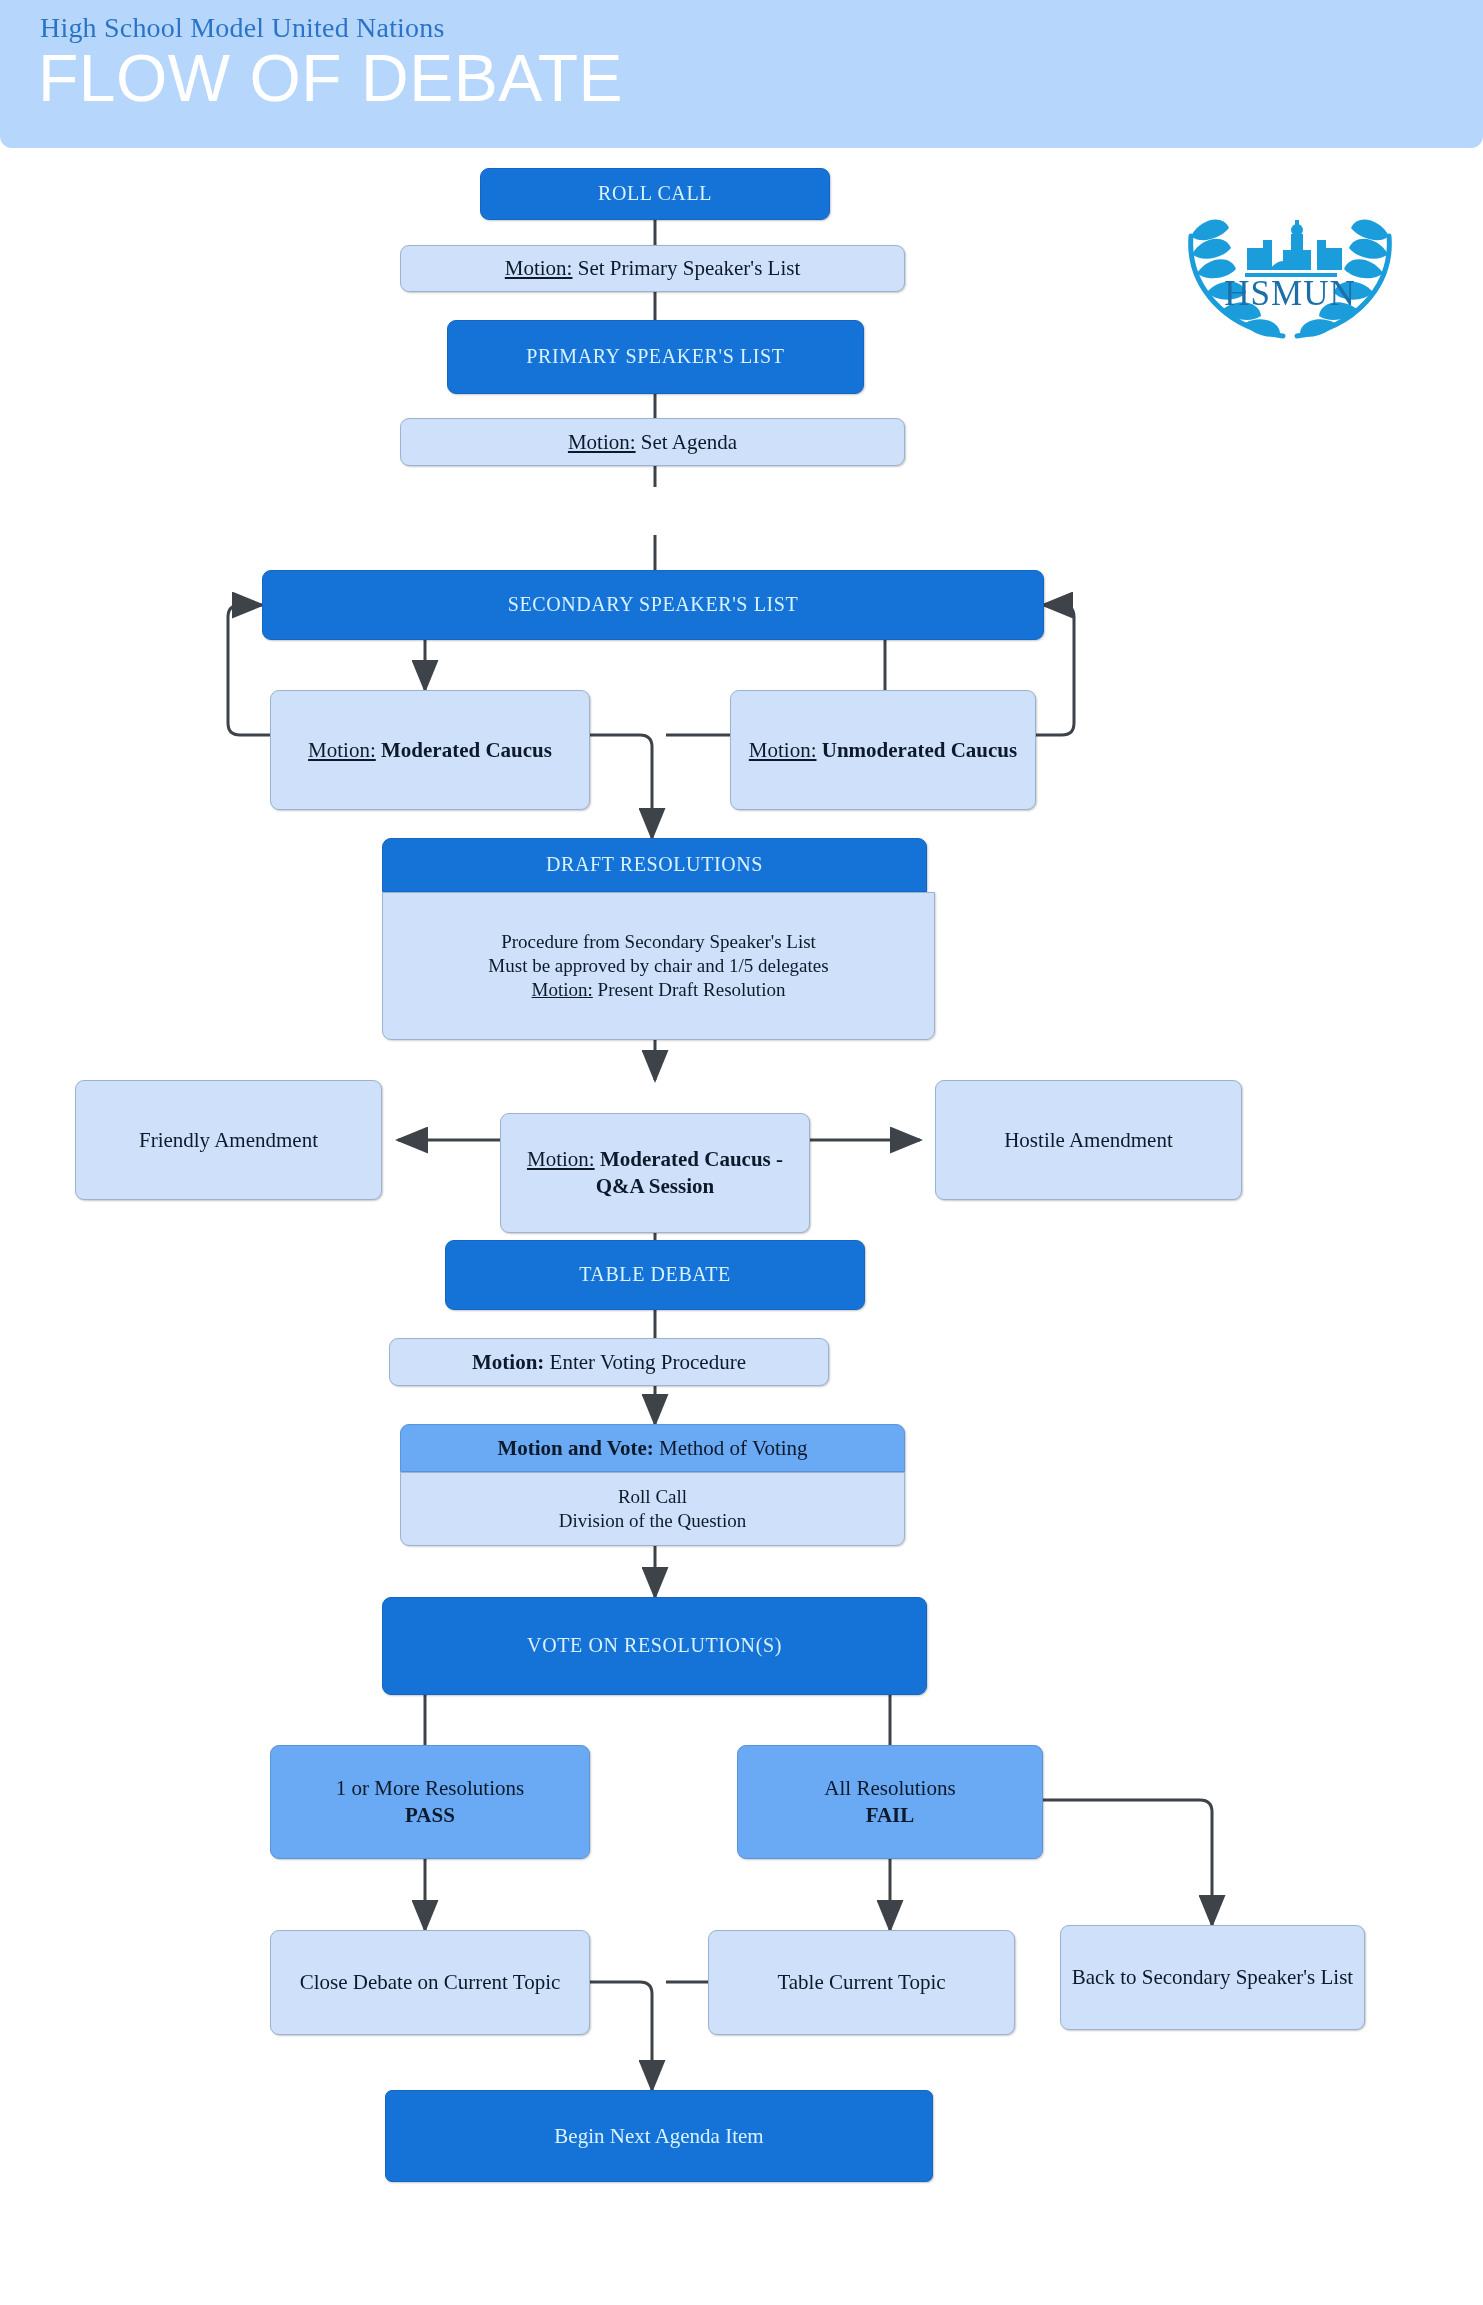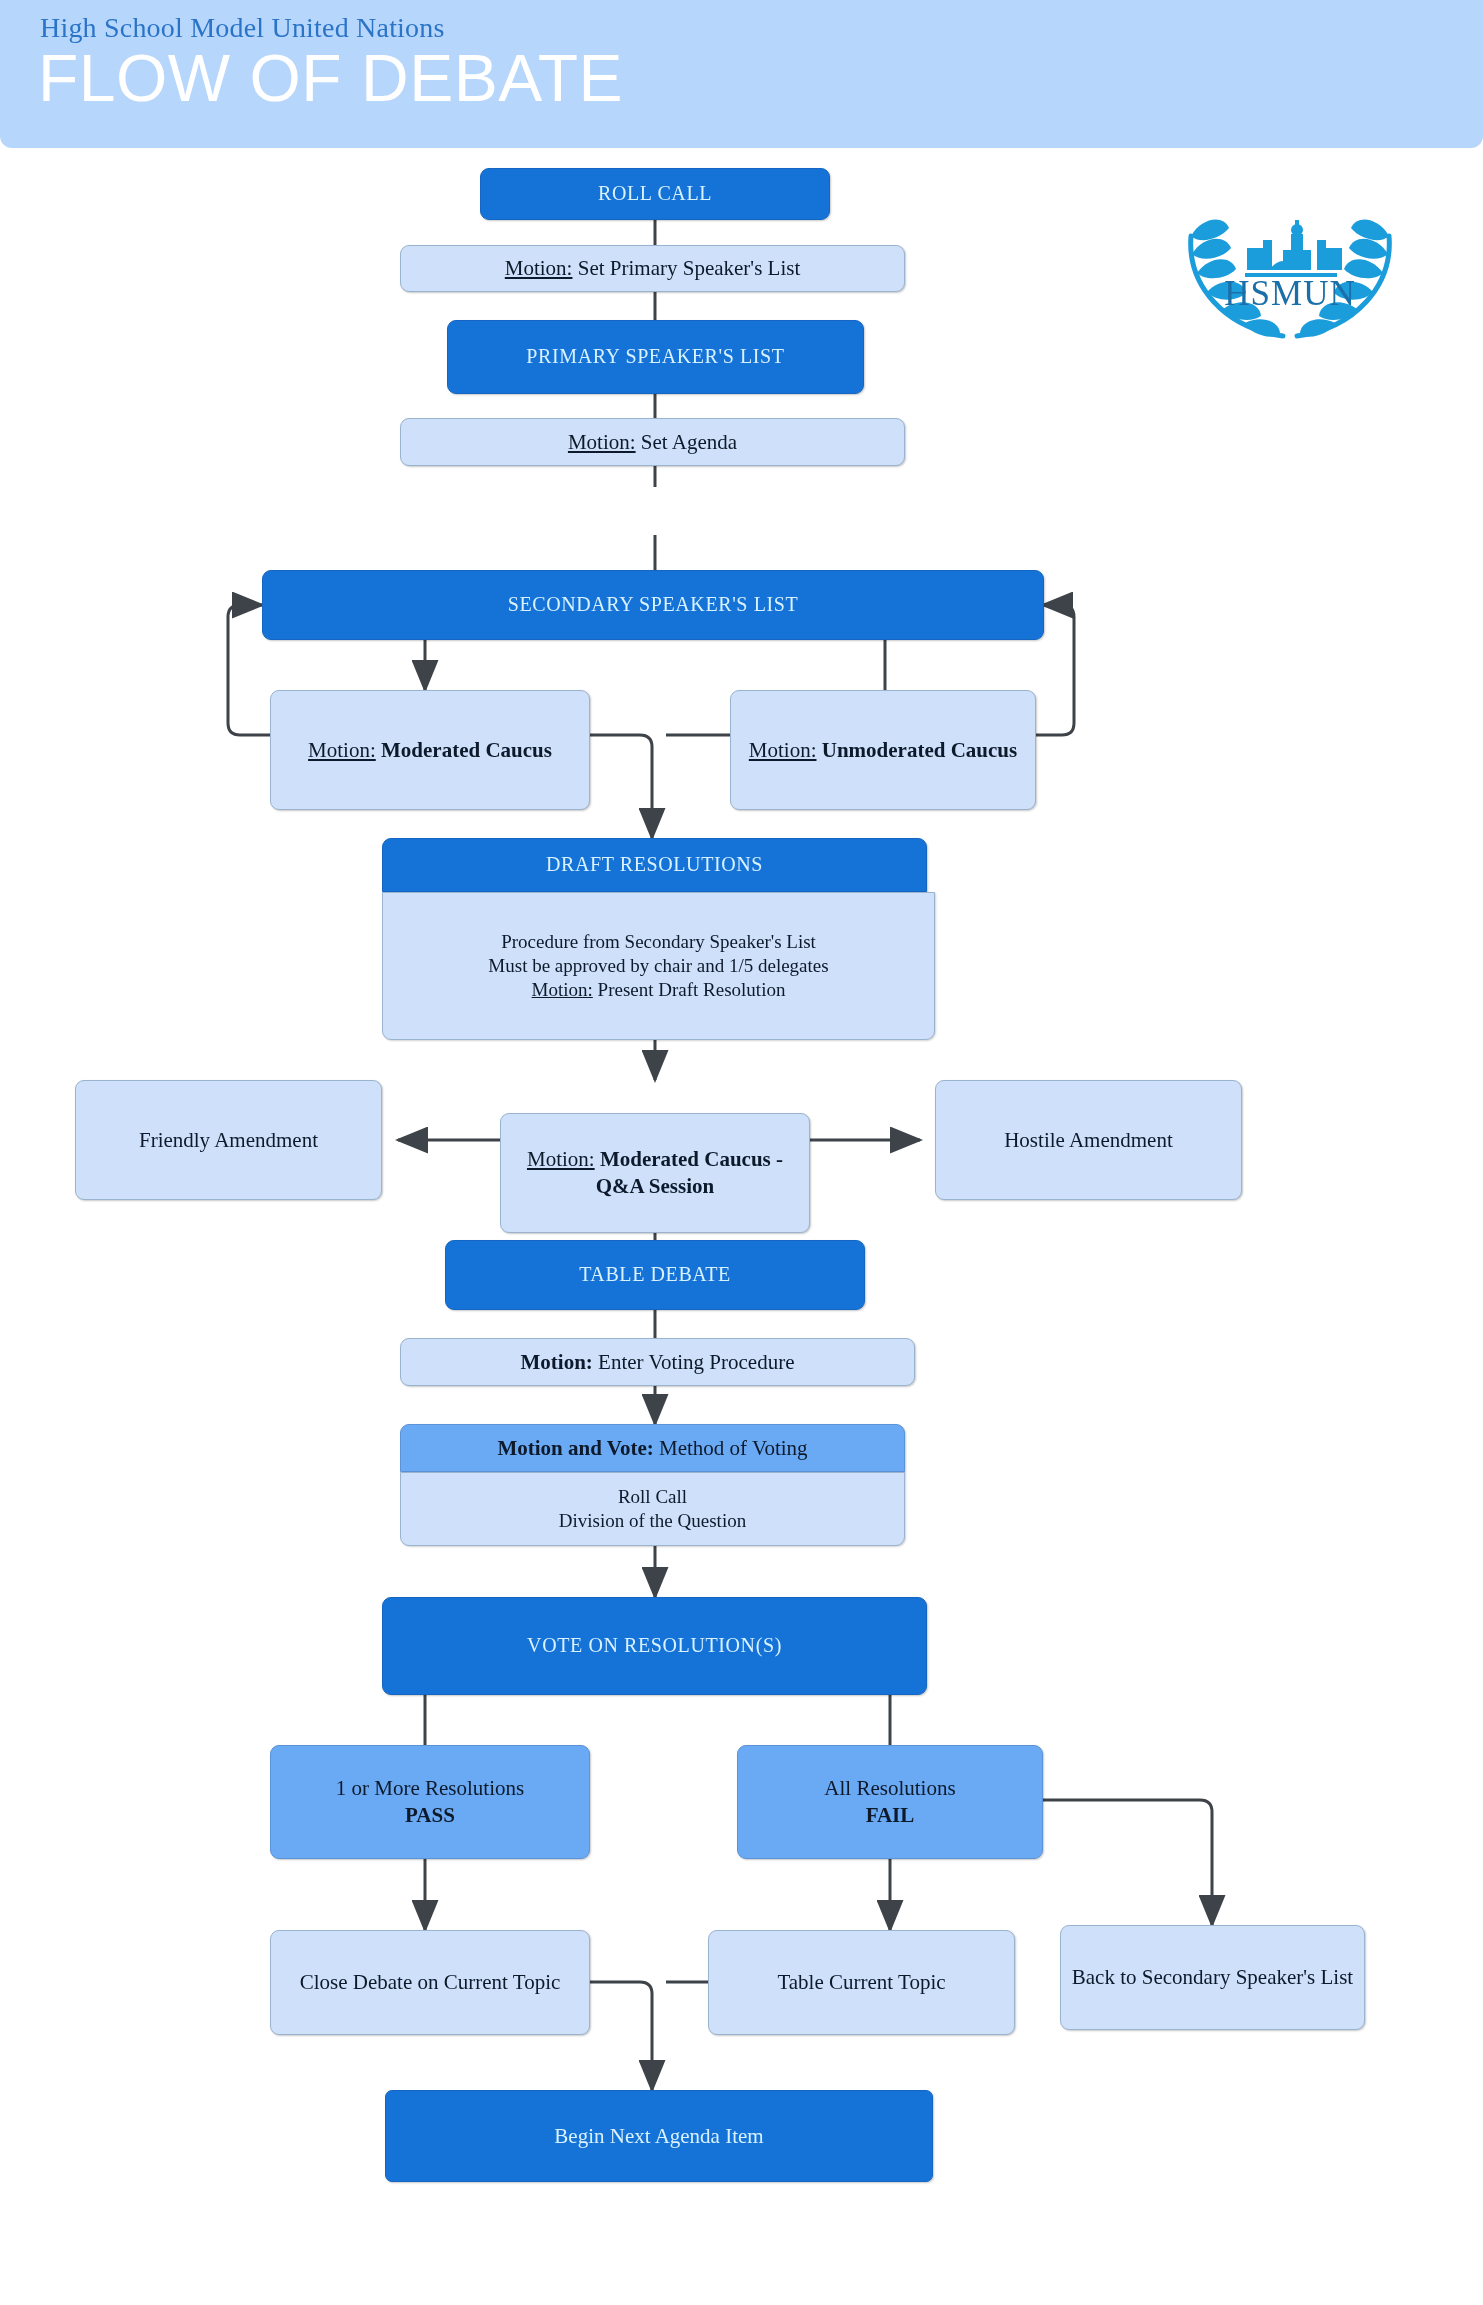--- a/index.html
+++ b/index.html
@@ -199,21 +199,21 @@
   </div>
 
   <div class="node light body" style="left:935px;top:1080px;width:307px;height:120px;">
     <div class="t">Hostile Amendment</div>
   </div>
 
   <div class="node dark caps" style="left:445px;top:1240px;width:420px;height:70px;">
     <div class="t">TABLE DEBATE</div>
   </div>
 
-  <div class="node light body" style="left:400px;top:1338px;width:515px;height:48px;">
+  <div class="node light body" style="left:389px;top:1338px;width:440px;height:48px;">
     <div class="t"><b>Motion:</b><span> Enter Voting Procedure</span></div>
   </div>
 
   <div class="node mid body" style="left:400px;top:1424px;width:505px;height:48px;border-radius:9px 9px 0 0;">
     <div class="t"><b>Motion and Vote:</b><span> Method of Voting</span></div>
   </div>
 
   <div class="node light small attached" style="left:400px;top:1472px;width:505px;height:74px;">
     <div class="t">
       <div>Roll Call</div>

